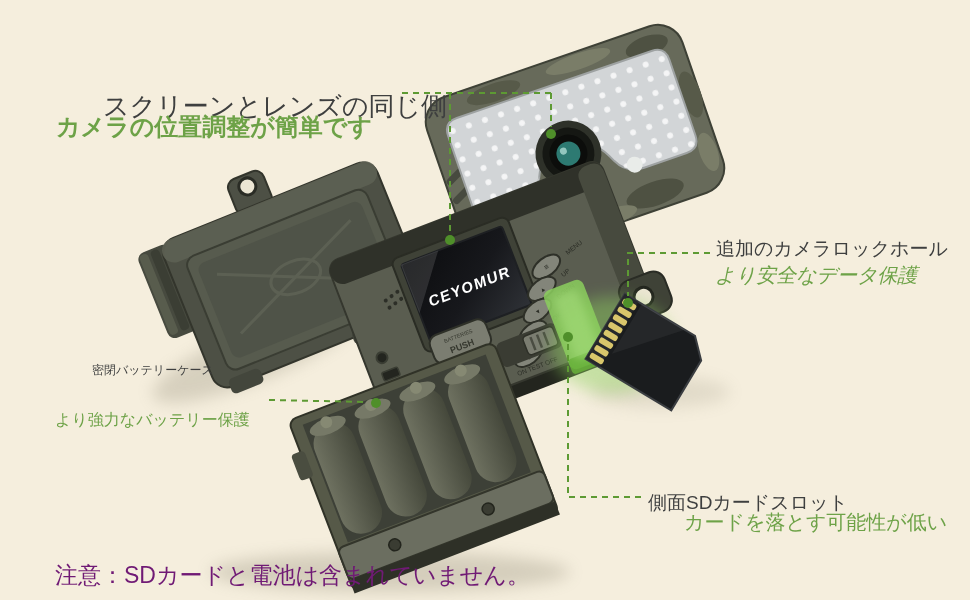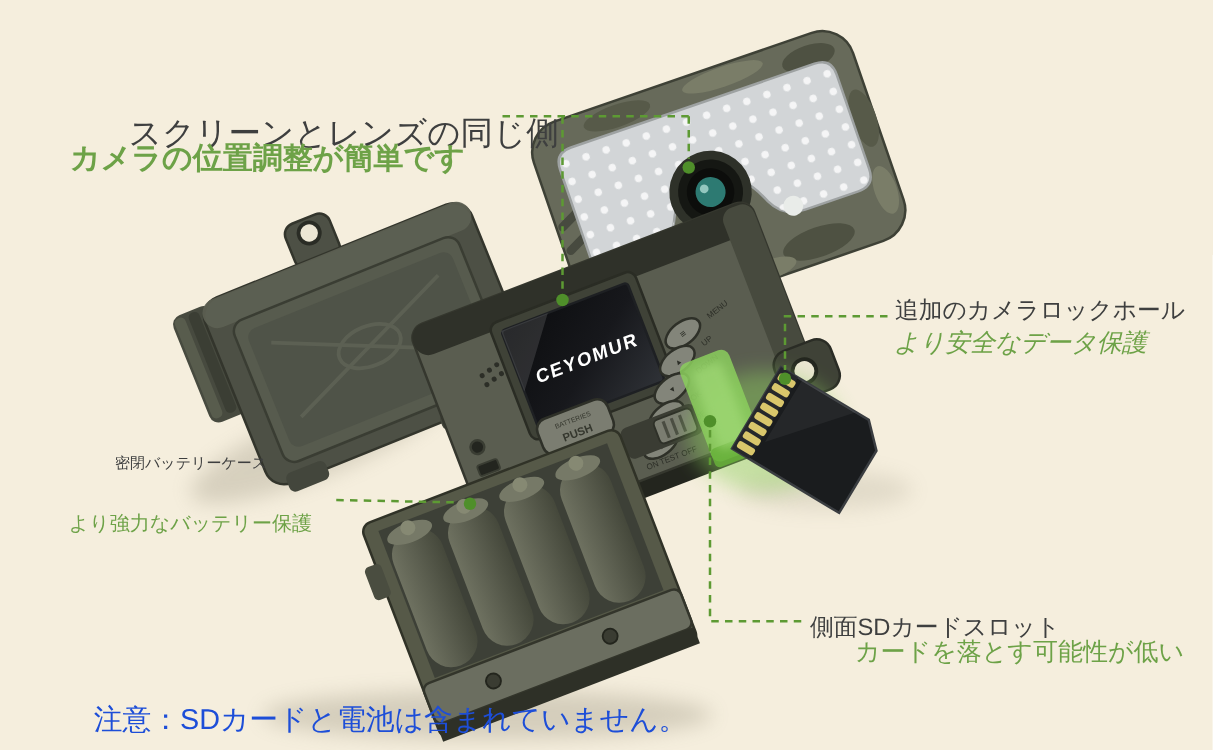--- a/index.html
+++ b/index.html
@@ -6,21 +6,21 @@
   body{font-family:"Liberation Sans","DejaVu Sans",sans-serif;}
   .stage{
     position:relative;width:970px;height:600px;overflow:hidden;
     background:radial-gradient(ellipse at 60% 30%, #faf4e6 0%, #f6efdf 45%, #eee6d2 80%, #e7decб 100%);
     background-color:#f5eedd;
   }
   .scene{position:absolute;left:0;top:0;}
   .ann{position:absolute;white-space:nowrap;line-height:1.15;}
   .ann-title{color:#3e3f3f;}
   .ann-sub{color:#6da247;}
-  .note{position:absolute;white-space:nowrap;color:#1d4ed8;margin-left:20px;}
+  .note{position:absolute;white-space:nowrap;color:#701a75;}
 </style>
 </head>
 <body>
 
 <div class="stage">
 
   <svg class="scene" width="970" height="600" viewBox="0 0 970 600">
     <defs>
       <filter id="soft8" x="-60%" y="-60%" width="220%" height="220%">
           <feGaussianBlur stdDeviation="8"></feGaussianBlur>

